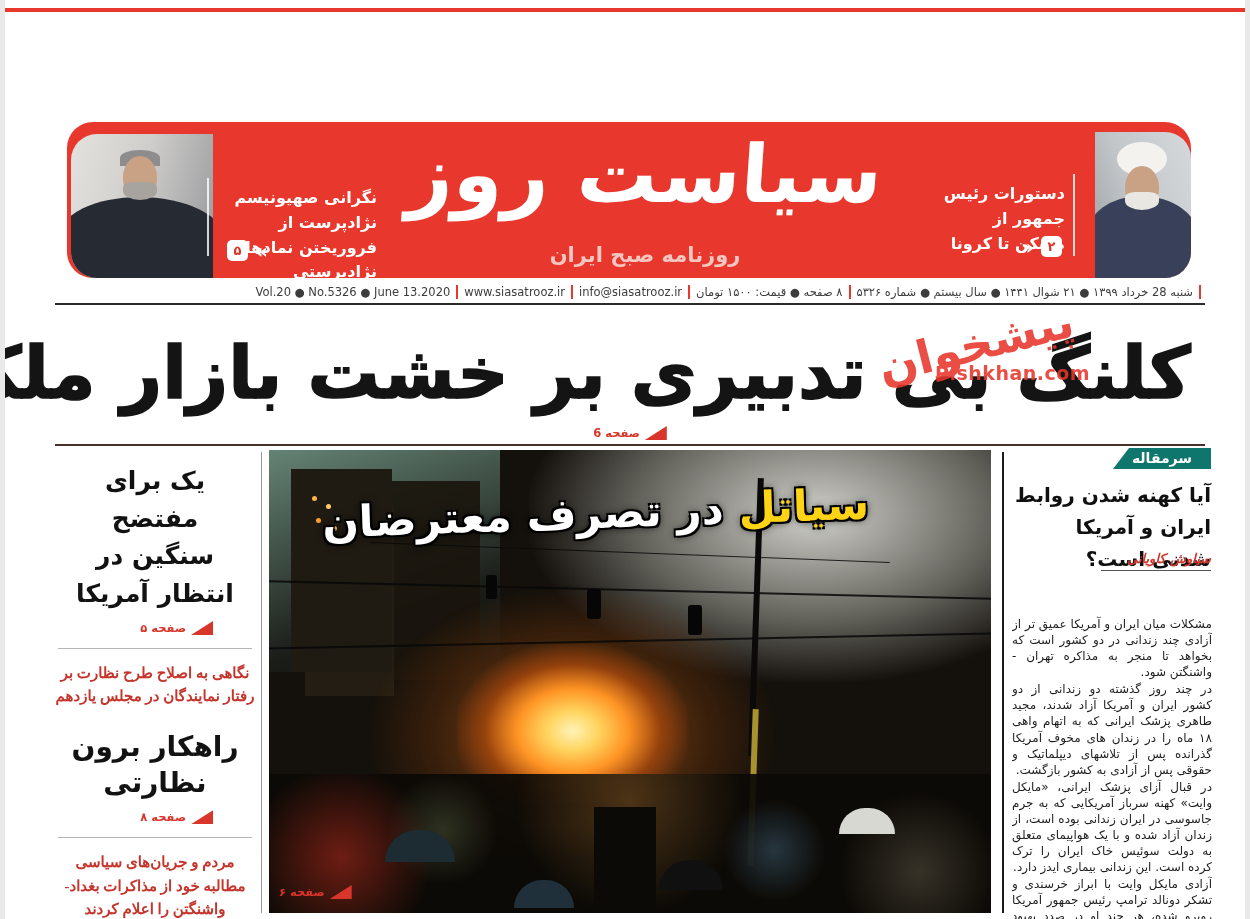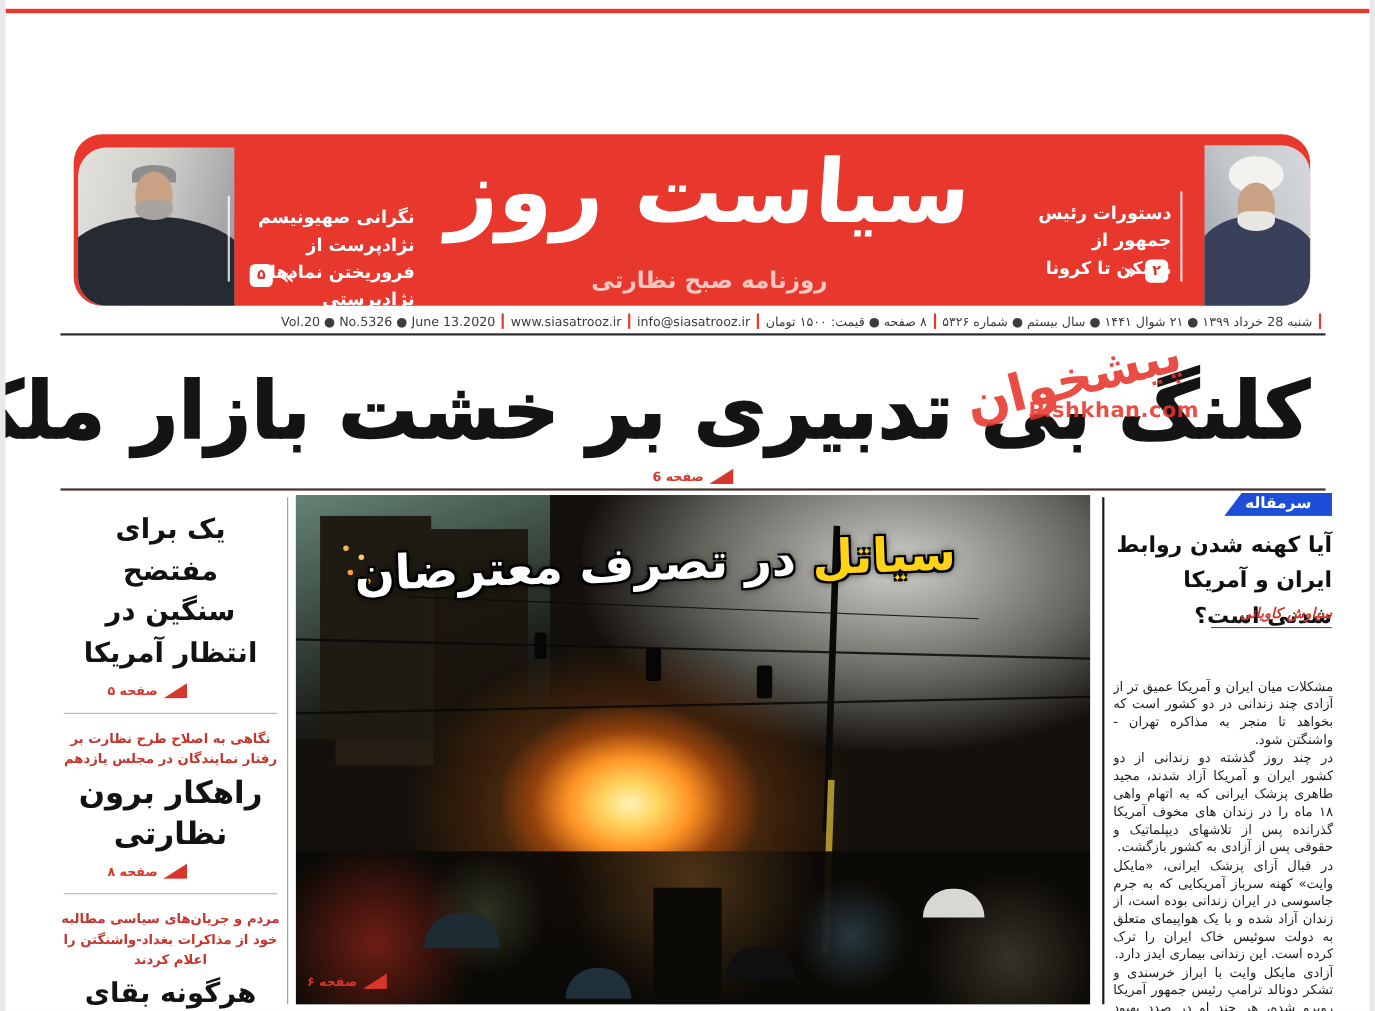--- a/index.html
+++ b/index.html
@@ -71,28 +71,28 @@
   .wm-logo { color:#e8352b; font-size:46px; font-weight:bold; transform:rotate(-14deg); direction:rtl; line-height:.95; }
   .wm-url { color:#e8352b; font-size:19px; font-weight:bold; margin-top:2px; letter-spacing:.5px; }
 
   
   .vrule-l { position:absolute; left:256px; top:452px; width:1px; height:461px; background:#9a9a9a; }
   .vrule-r { position:absolute; left:997px; top:452px; width:2px; height:461px; background:#1c1c1c; }
 
   .col-left { position:absolute; left:50px; top:452px; width:200px; direction:rtl; }
   .cl-head { font-weight:bold; color:#121212; text-align:center; margin:0 auto; }
   .cl-head-1 { font-size:25px; line-height:1.5; width:165px; padding-top:10px; }
-  .cl-head-2 { font-size:28px; line-height:1.3; width:190px; margin-top:4px; }
+  .cl-head-2 { font-size:28px; line-height:1.3; width:190px; margin-top:20px; }
   .cl-head-3 { font-size:25px; line-height:1.5; width:170px; margin-top:2px; }
-  .cl-kicker { color:#c5352c; font-weight:bold; font-size:12px; line-height:1.55; text-align:center; }
-  .cl-marker { display:flex; justify-content:center; direction:ltr; margin:9px 42px 0 0; }
+  .cl-kicker { color:#c5352c; font-weight:bold; font-size:15px; line-height:1.55; text-align:center;font-family:Liberation Serif, serif; }
+  .cl-marker { display:flex; justify-content:flex-end; direction:ltr; margin:9px 42px 0 0; }
   .col-div { height:1px; background:#b5b5b5; margin:13px 3px; }
 
   
-  .ed-badge { position:absolute; left:1108px; top:448px; width:98px; height:21px; background:#1d4ed8;
+  .ed-badge { position:absolute; left:1108px; top:448px; width:98px; height:21px; background:#0f766e;
     color:#fff; font-size:14px; font-weight:bold; text-align:center; line-height:21px; direction:rtl;
     clip-path:polygon(16px 0,100% 0,100% 100%,0 100%); }
   .ed-title { position:absolute; left:1008px; top:479px; width:198px; direction:rtl; text-align:right;
     font-size:20px; font-weight:bold; color:#101010; line-height:1.6; }
   .ed-author { position:absolute; left:1096px; top:551px; width:110px; direction:rtl; text-align:right;
     color:#cf3a30; font-size:13px; font-weight:bold; padding-bottom:4px; border-bottom:1px solid #555;font-style:italic; }
   .ed-body { position:absolute; left:1007px; top:616px; width:200px; height:334px; overflow:hidden;
     direction:rtl; text-align:justify; font-size:12px; line-height:1.34; color:#1e1e1e; }
   .ed-body p { margin:0 0 1px 0; }
 
@@ -179,21 +179,21 @@
   <div class="teaser teaser-right">
     <div>دستورات رئیس جمهور از</div>
     <div>مسکن تا کرونا</div>
   </div>
   <div class="pagechip pc-right">
     <span class="chev">»</span>
     <span class="chipbox">۲</span>
   </div>
 
   <div class="masthead-title">سیاست روز</div>
-  <div class="masthead-sub">روزنامه صبح نظارتی</div>
+  <div class="masthead-sub">روزنامه صبح ایران</div>
 
   <div class="dateline">
     <span class="dl-sep"></span>
     <span class="dl-seg">شنبه 28 خرداد ۱۳۹۹ ● ۲۱ شوال ۱۴۴۱ ● سال بیستم ● شماره ۵۳۲۶</span>
     <span class="dl-sep"></span>
     <span class="dl-seg">۸ صفحه ● قیمت: ۱۵۰۰ تومان</span>
     <span class="dl-sep"></span>
     <span class="dl-seg">info@siasatrooz.ir</span>
     <span class="dl-sep"></span>
     <span class="dl-seg">www.siasatrooz.ir</span>

